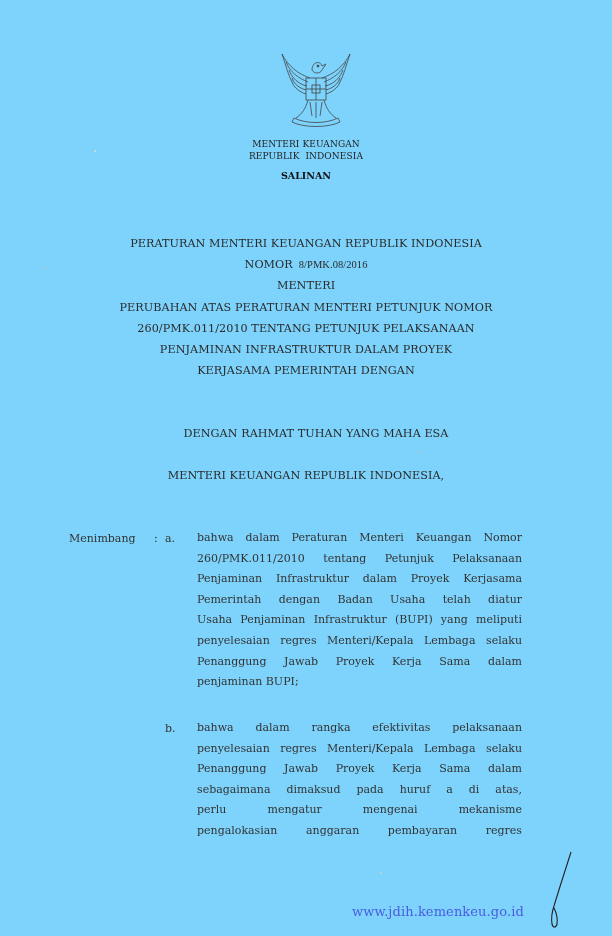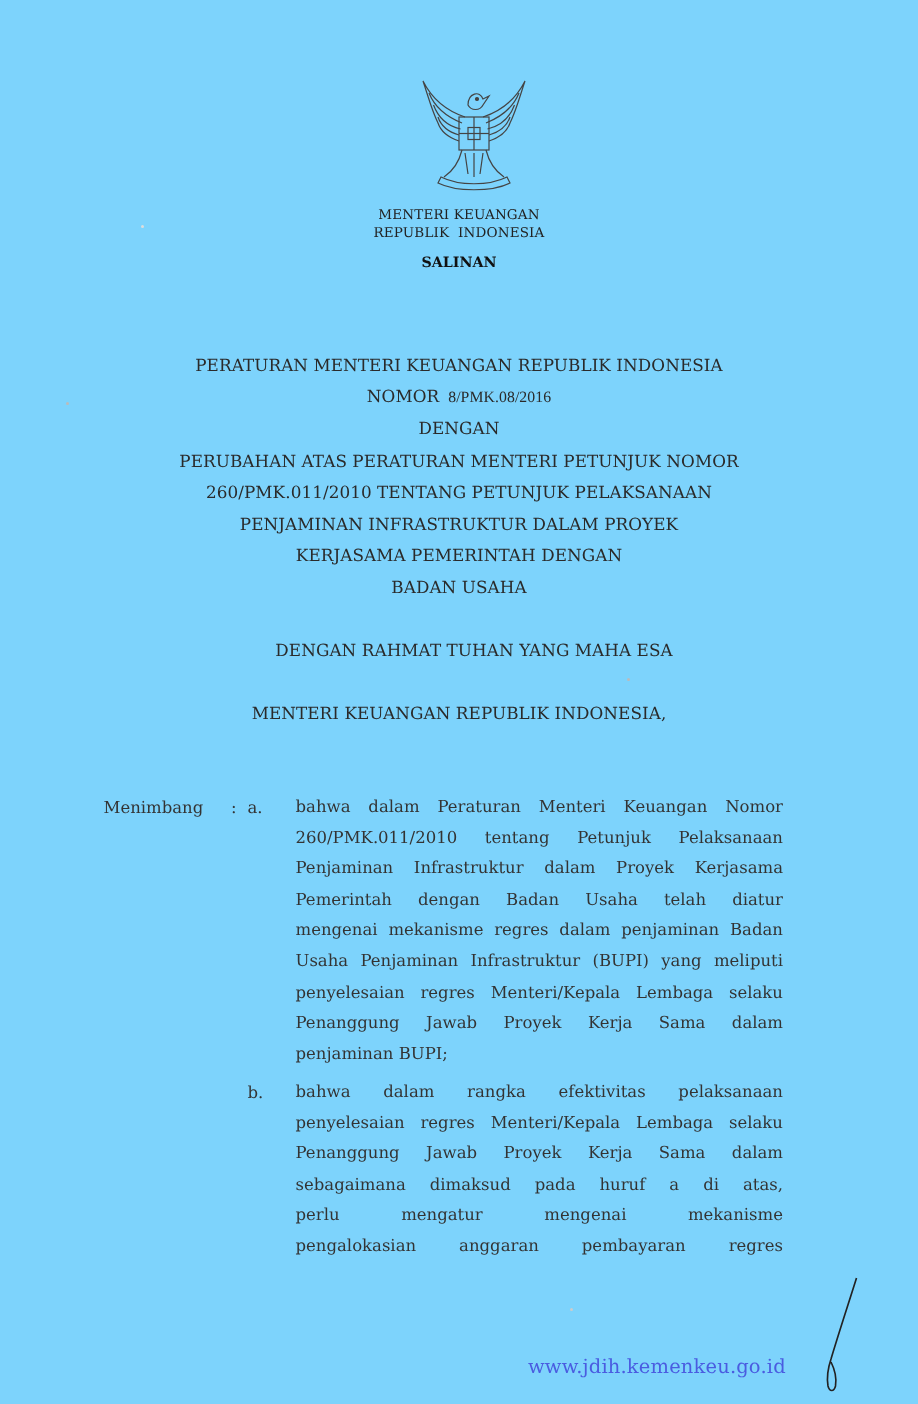--- a/index.html
+++ b/index.html
@@ -150,41 +150,39 @@
   </svg>
 
   <div class="center-line hdr-small" style="top:139px;">MENTERI KEUANGAN</div>
   <div class="center-line hdr-small" style="top:151px; white-space:pre;">REPUBLIK  INDONESIA</div>
   <div class="center-line salinan" style="top:170px;">SALINAN</div>
 
   <div class="center-line title" style="top:237px;">PERATURAN MENTERI KEUANGAN REPUBLIK INDONESIA</div>
   <div class="center-line title" style="top:258px;">
     <span>NOMOR</span><span class="nomor-num">8/PMK.08/2016</span>
   </div>
-  <div class="center-line title" style="top:279px;">DENGAN</div>
+  <div class="center-line title" style="top:279px;">MENTERI</div>
 
   <div class="center-line title" style="top:301px;">PERUBAHAN ATAS PERATURAN MENTERI PETUNJUK NOMOR</div>
   <div class="center-line title" style="top:322px;">260/PMK.011/2010 TENTANG PETUNJUK PELAKSANAAN</div>
   <div class="center-line title" style="top:343px;">PENJAMINAN INFRASTRUKTUR DALAM PROYEK</div>
   <div class="center-line title" style="top:364px;">KERJASAMA PEMERINTAH DENGAN</div>
-  <div class="center-line title" style="top:385px;">BADAN USAHA</div>
 
   <div class="center-line title" style="top:427px;padding-left:10px;">DENGAN RAHMAT TUHAN YANG MAHA ESA</div>
   <div class="center-line title" style="top:469px;">MENTERI KEUANGAN REPUBLIK INDONESIA,</div>
 
   <div class="label-left">Menimbang</div>
   <div class="colon">:</div>
 
   <div class="item-marker" style="left:165px; top:532px;">a.</div>
   <div class="para" style="top:528px;">
     <span class="ln">bahwa dalam Peraturan Menteri Keuangan Nomor</span>
     <span class="ln">260/PMK.011/2010 tentang Petunjuk Pelaksanaan</span>
     <span class="ln">Penjaminan Infrastruktur dalam Proyek Kerjasama</span>
     <span class="ln">Pemerintah dengan Badan Usaha telah diatur</span>
-    <span class="ln">mengenai mekanisme regres dalam penjaminan Badan</span>
     <span class="ln">Usaha Penjaminan Infrastruktur (BUPI) yang meliputi</span>
     <span class="ln">penyelesaian regres Menteri/Kepala Lembaga selaku</span>
     <span class="ln">Penanggung Jawab Proyek Kerja Sama dalam</span>
     <span class="ln last">penjaminan BUPI;</span>
   </div>
 
   <div class="item-marker" style="left:165px; top:722px;">b.</div>
   <div class="para" style="top:718px;">
     <span class="ln">bahwa dalam rangka efektivitas pelaksanaan</span>
     <span class="ln">penyelesaian regres Menteri/Kepala Lembaga selaku</span>

